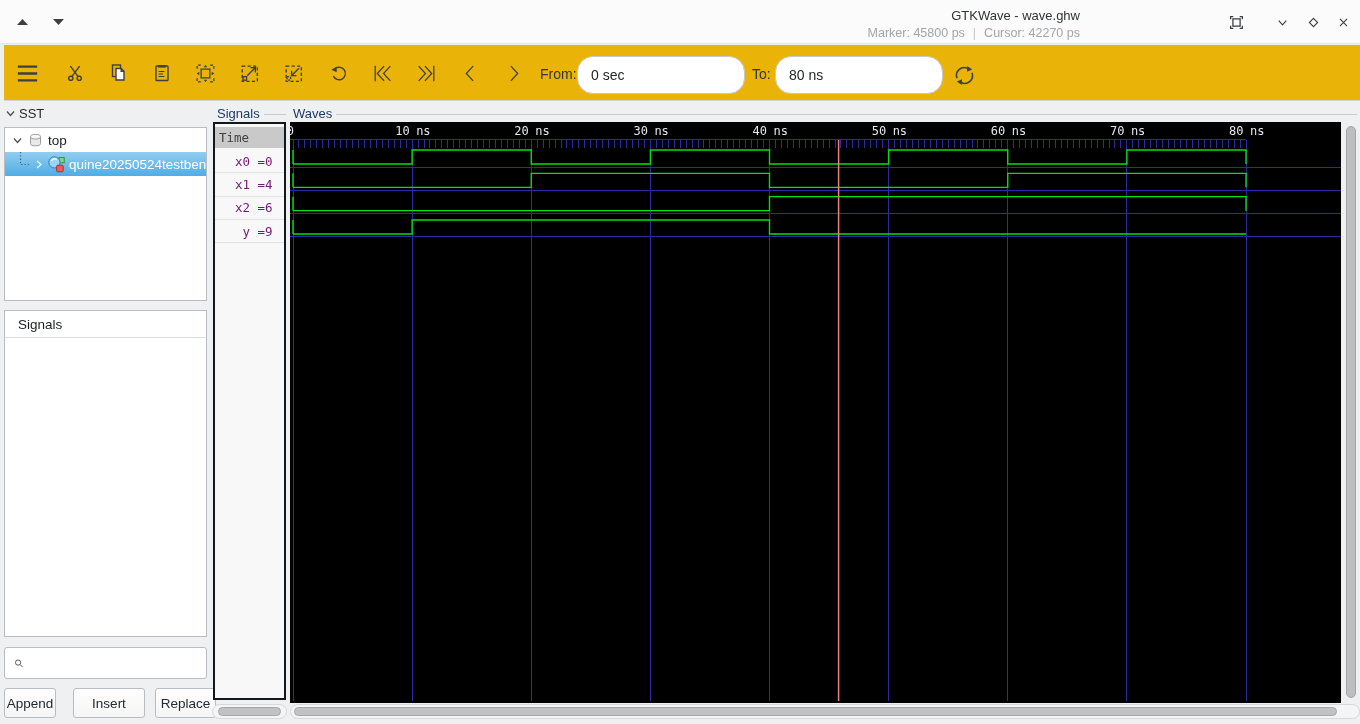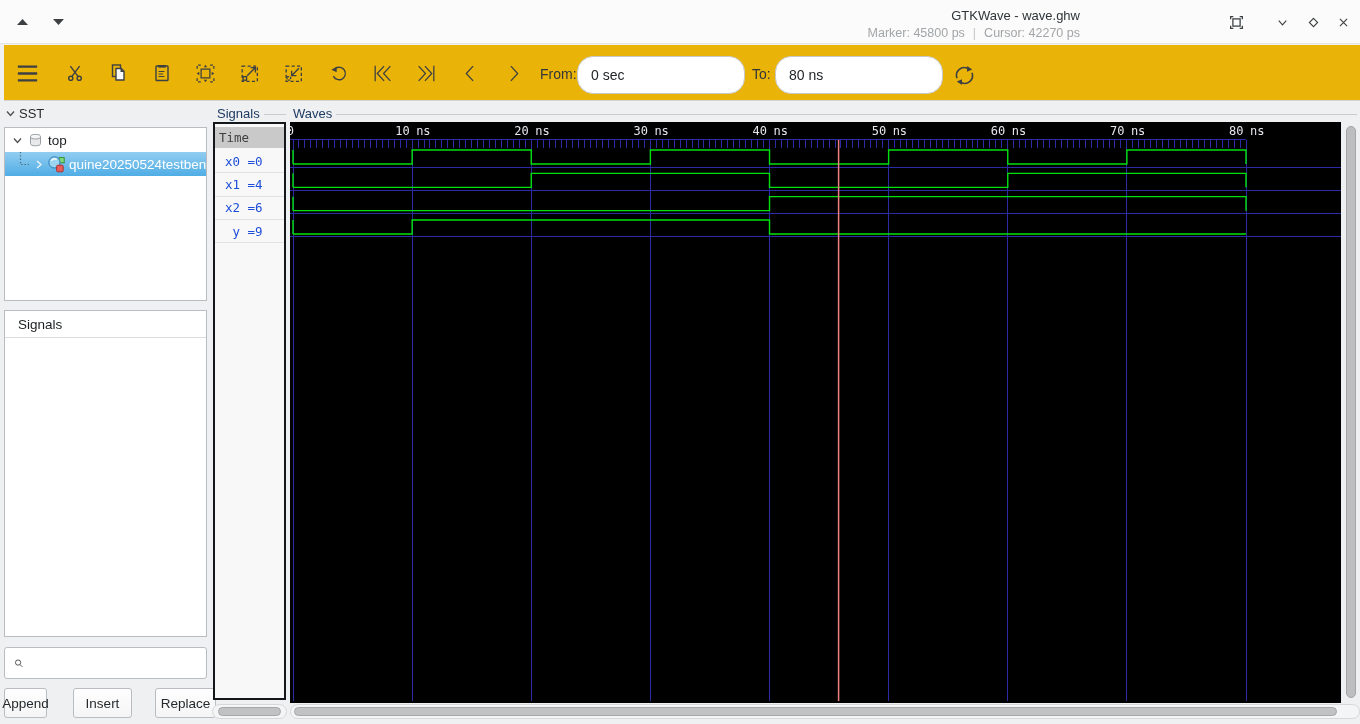--- a/index.html
+++ b/index.html
@@ -30,21 +30,21 @@
 #search-box{position:absolute;left:4px;top:647px;width:203px;height:32px;background:#fff;border:1px solid #b9bdc1;border-radius:3px;display:flex;align-items:center;padding-left:9px;gap:6px}
 #search-box input{border:none;outline:none;flex:1;font-size:13px;background:transparent}
 .btn{position:absolute;top:688px;height:30px;background:linear-gradient(180deg,#fefefe,#f5f5f5);border:1px solid #b9bdc1;border-radius:3px;font-size:13.5px;color:#25292c;display:flex;align-items:center;justify-content:center;font-family:"Liberation Sans",sans-serif}
 
 .frame-label{position:absolute;top:106px;display:flex;align-items:center;font-size:13px;color:#1d3b63}
 .frame-label .line{flex:1;height:1px;background:#c9cbcd;margin-left:4px;margin-top:2px}
 
 #names-panel{position:absolute;left:213px;top:122px;width:73px;height:578px;background:#f8f8f8;border:2px solid #15181a;overflow:hidden}
 #time-header{position:absolute;left:0;right:0;top:3px;height:21px;background:#c9c9c9;font-family:"DejaVu Sans Mono",monospace;font-size:12.5px;color:#404040;display:flex;align-items:center;padding-left:4px}
 #name-rows{position:absolute;left:0;right:0;top:26px}
-.namerow{height:23.33px;display:flex;align-items:center;padding-left:10px;font-family:"DejaVu Sans Mono",monospace;font-size:12.5px;color:#1d4ed8;border-bottom:1px solid #e2e2e2;white-space:pre}
+.namerow{height:23.33px;display:flex;align-items:center;padding-left:20px;font-family:"DejaVu Sans Mono",monospace;font-size:12.5px;color:#701a75;border-bottom:1px solid #e2e2e2;white-space:pre}
 
 .hscroll{position:absolute;top:704px;height:15px;background:#f4f5f6;border:1px solid #d7d8d9;border-radius:8px}
 .hscroll .thumb{position:absolute;top:2px;height:9px;background:#c0c2c4;border:1px solid #a5a7a9;border-radius:5px}
 #vscroll{position:absolute;left:1344px;top:122px;width:14px;height:581px}
 #vscroll .thumb{position:absolute;left:2px;top:4px;width:10px;height:572px;background:#bcbec0;border:1px solid #a3a5a7;border-radius:5px}
 
 #waves-area{position:absolute;left:290px;top:122px;width:1051px;height:581px;background:#000}
 .icon{stroke:#3c4043;fill:none;stroke-width:1.4}
 </style>
 </head>
@@ -220,22 +220,22 @@
 </div>
 
 <div id="search-box">
   <svg width="17" height="17" viewBox="0 0 16 16">
     <circle cx="6.5" cy="6.5" r="4.2" fill="none" stroke="#4a4d50" stroke-width="1.5"></circle>
     <path d="M9.8 9.8 L13.4 13.4" stroke="#4a4d50" stroke-width="1.5"></path>
   </svg>
   <input value="" style="">
 </div>
 <div id="btn-row">
-    <div class="btn" style="left: 4px; width: 43px;">Append</div>
-    <div class="btn" style="left: 73px; width: 59px;">Insert</div>
+    <div class="btn" style="left: 4px; width: 52px;">Append</div>
+    <div class="btn" style="left: 73px; width: 72px;">Insert</div>
     <div class="btn" style="left: 155px; width: 61px;">Replace</div>
   </div>
 
 <div class="frame-label" style="left:217px;width:69px">
   <span>Signals</span>
     <i class="line"></i>
 </div>
 <div id="names-panel">
   <div id="time-header">Time</div>
   <div id="name-rows">

